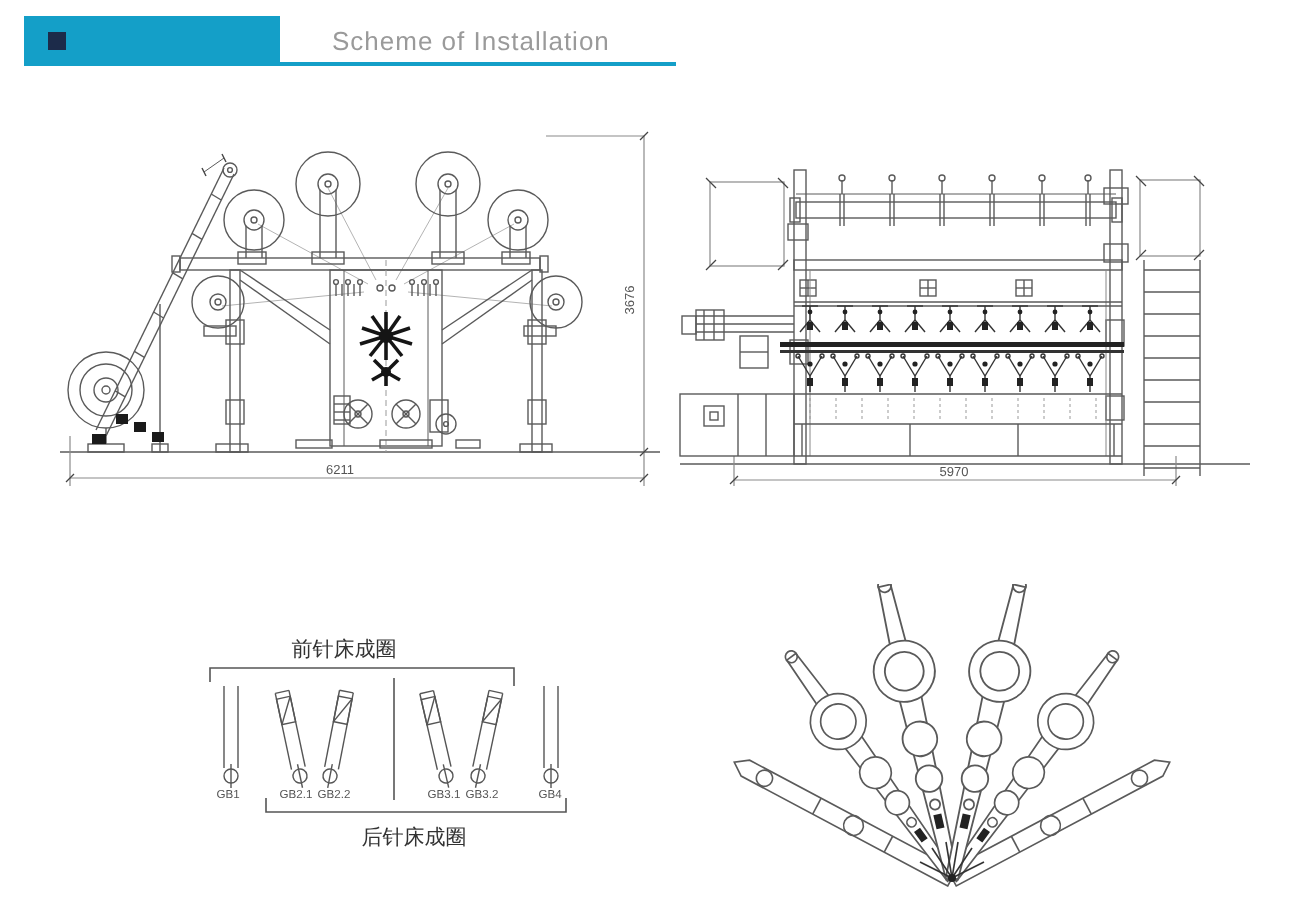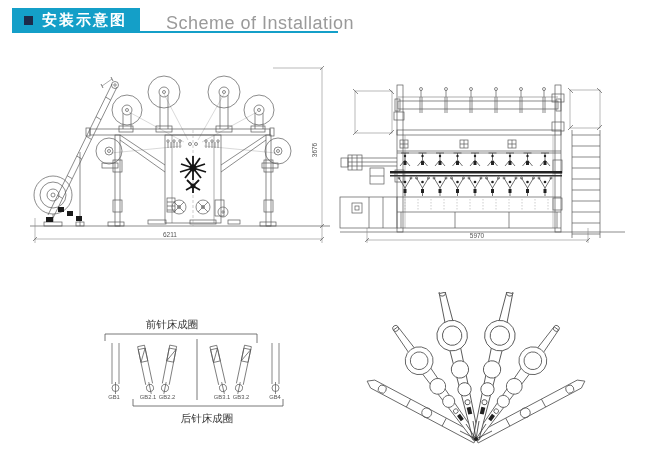--- a/index.html
+++ b/index.html
@@ -3,37 +3,36 @@
 <meta charset="utf-8">
 <style>
   html,body{margin:0;padding:0;background:#fff;}
   #canvas{position:relative;width:654px;height:454px;background:#ffffff;overflow:hidden;
           font-family:"Liberation Sans","DejaVu Sans",sans-serif;}
   
   .title-box{position:absolute;left:12px;top:8px;width:128px;height:25px;background:#149FC8;
              display:flex;align-items:center;}
   .bullet{display:inline-block;width:9px;height:9px;background:#1C2B4A;margin-left:12px;}
   .title-cn{color:#fff;font-size:15px;font-weight:bold;letter-spacing:2px;margin-left:9px;white-space:nowrap;}
-  .title-en{position:absolute;left:166px;top:13px;font-size:18px;color:#9A9A9A;letter-spacing:0.5px;white-space:nowrap;}
+  .title-en{position:absolute;left:166px;top:13px;font-size:13px;color:#9A9A9A;letter-spacing:0.5px;white-space:nowrap;}
   .underline{position:absolute;left:140px;top:31px;width:198px;height:2px;background:#149FC8;}
   svg{position:absolute;}
   svg text{font-family:"Liberation Sans","DejaVu Sans",sans-serif;fill:#555;}
   .dim{font-size:6.5px;}
   .cnlbl{font-size:10.5px;fill:#333;}
   .gblbl{font-size:5.8px;}
 </style>
 </head>
 <body>
 
 <div id="canvas">
 
   <div>
     <div class="title-box">
       <span class="bullet"></span>
-      <span class="title-cn">安装示意图</span>
     </div>
     <span class="title-en">Scheme of Installation</span>
     <div class="underline"></div>
   </div>
 
   <svg style="left:22px;top:60px;" width="315" height="200" viewBox="0 0 315 200">
     <g stroke="#5a5a5a" stroke-width="0.7" fill="none">
 
       <line x1="8" y1="166" x2="308" y2="166"></line>
 

